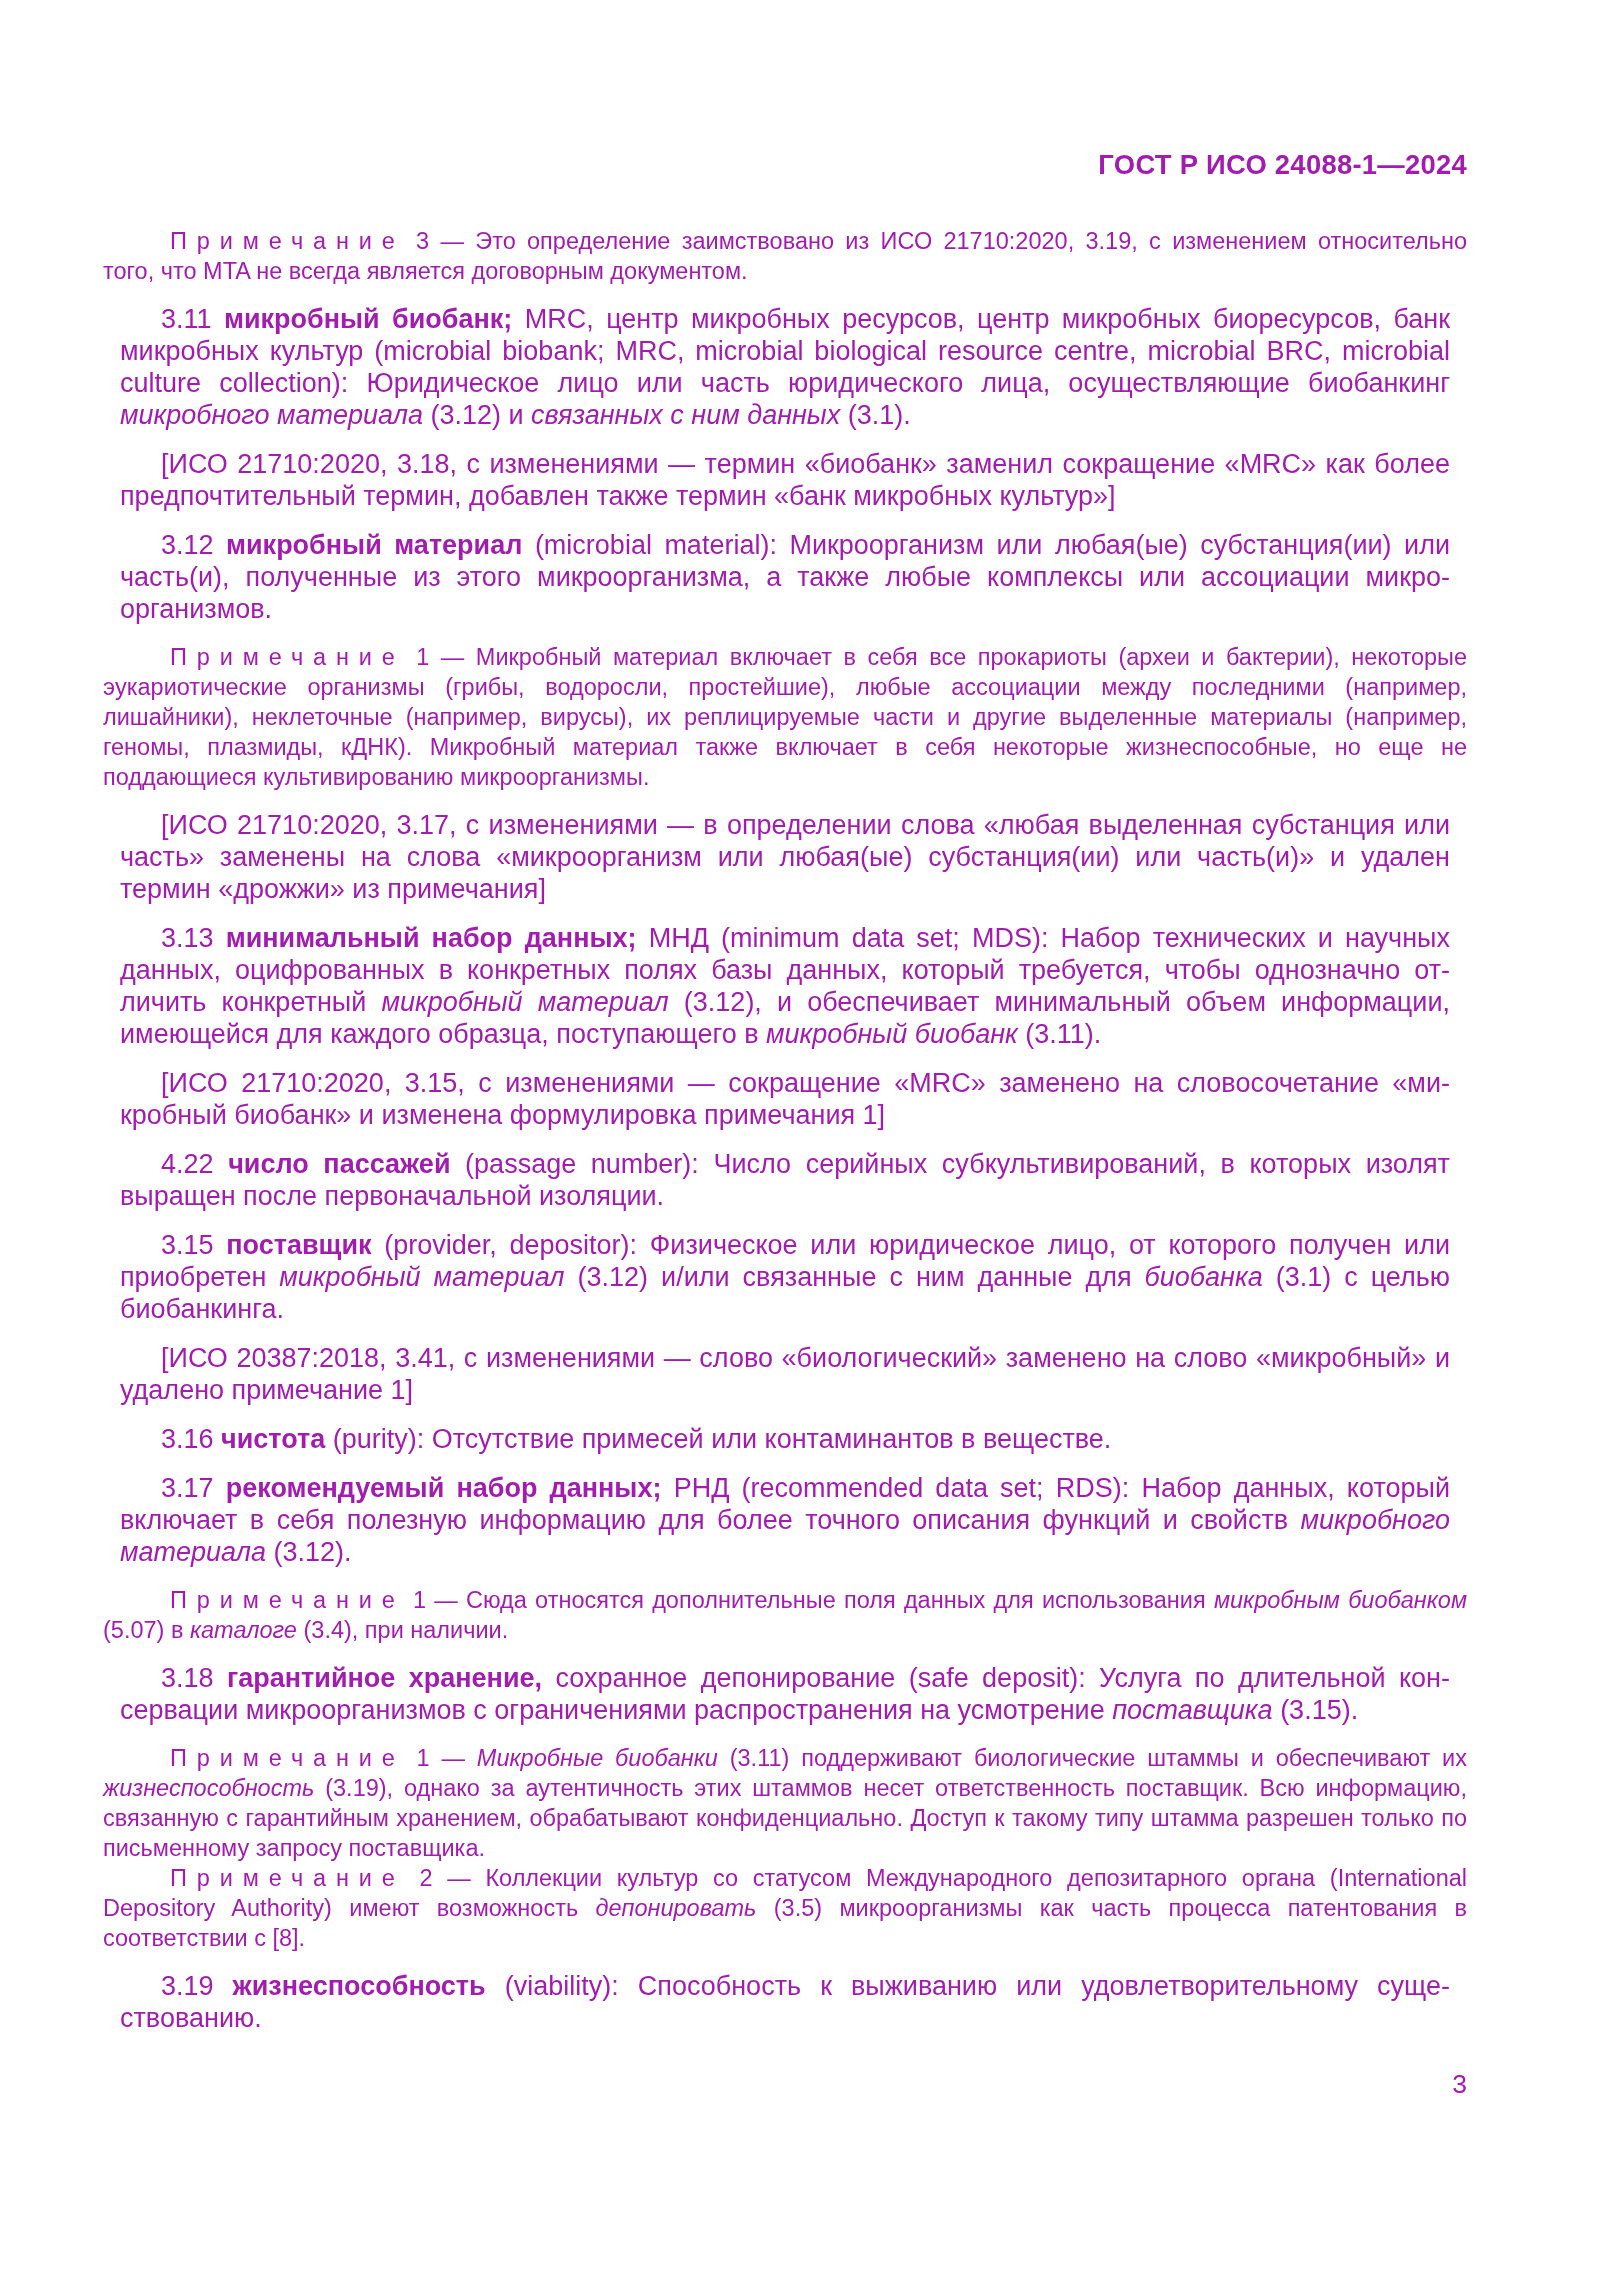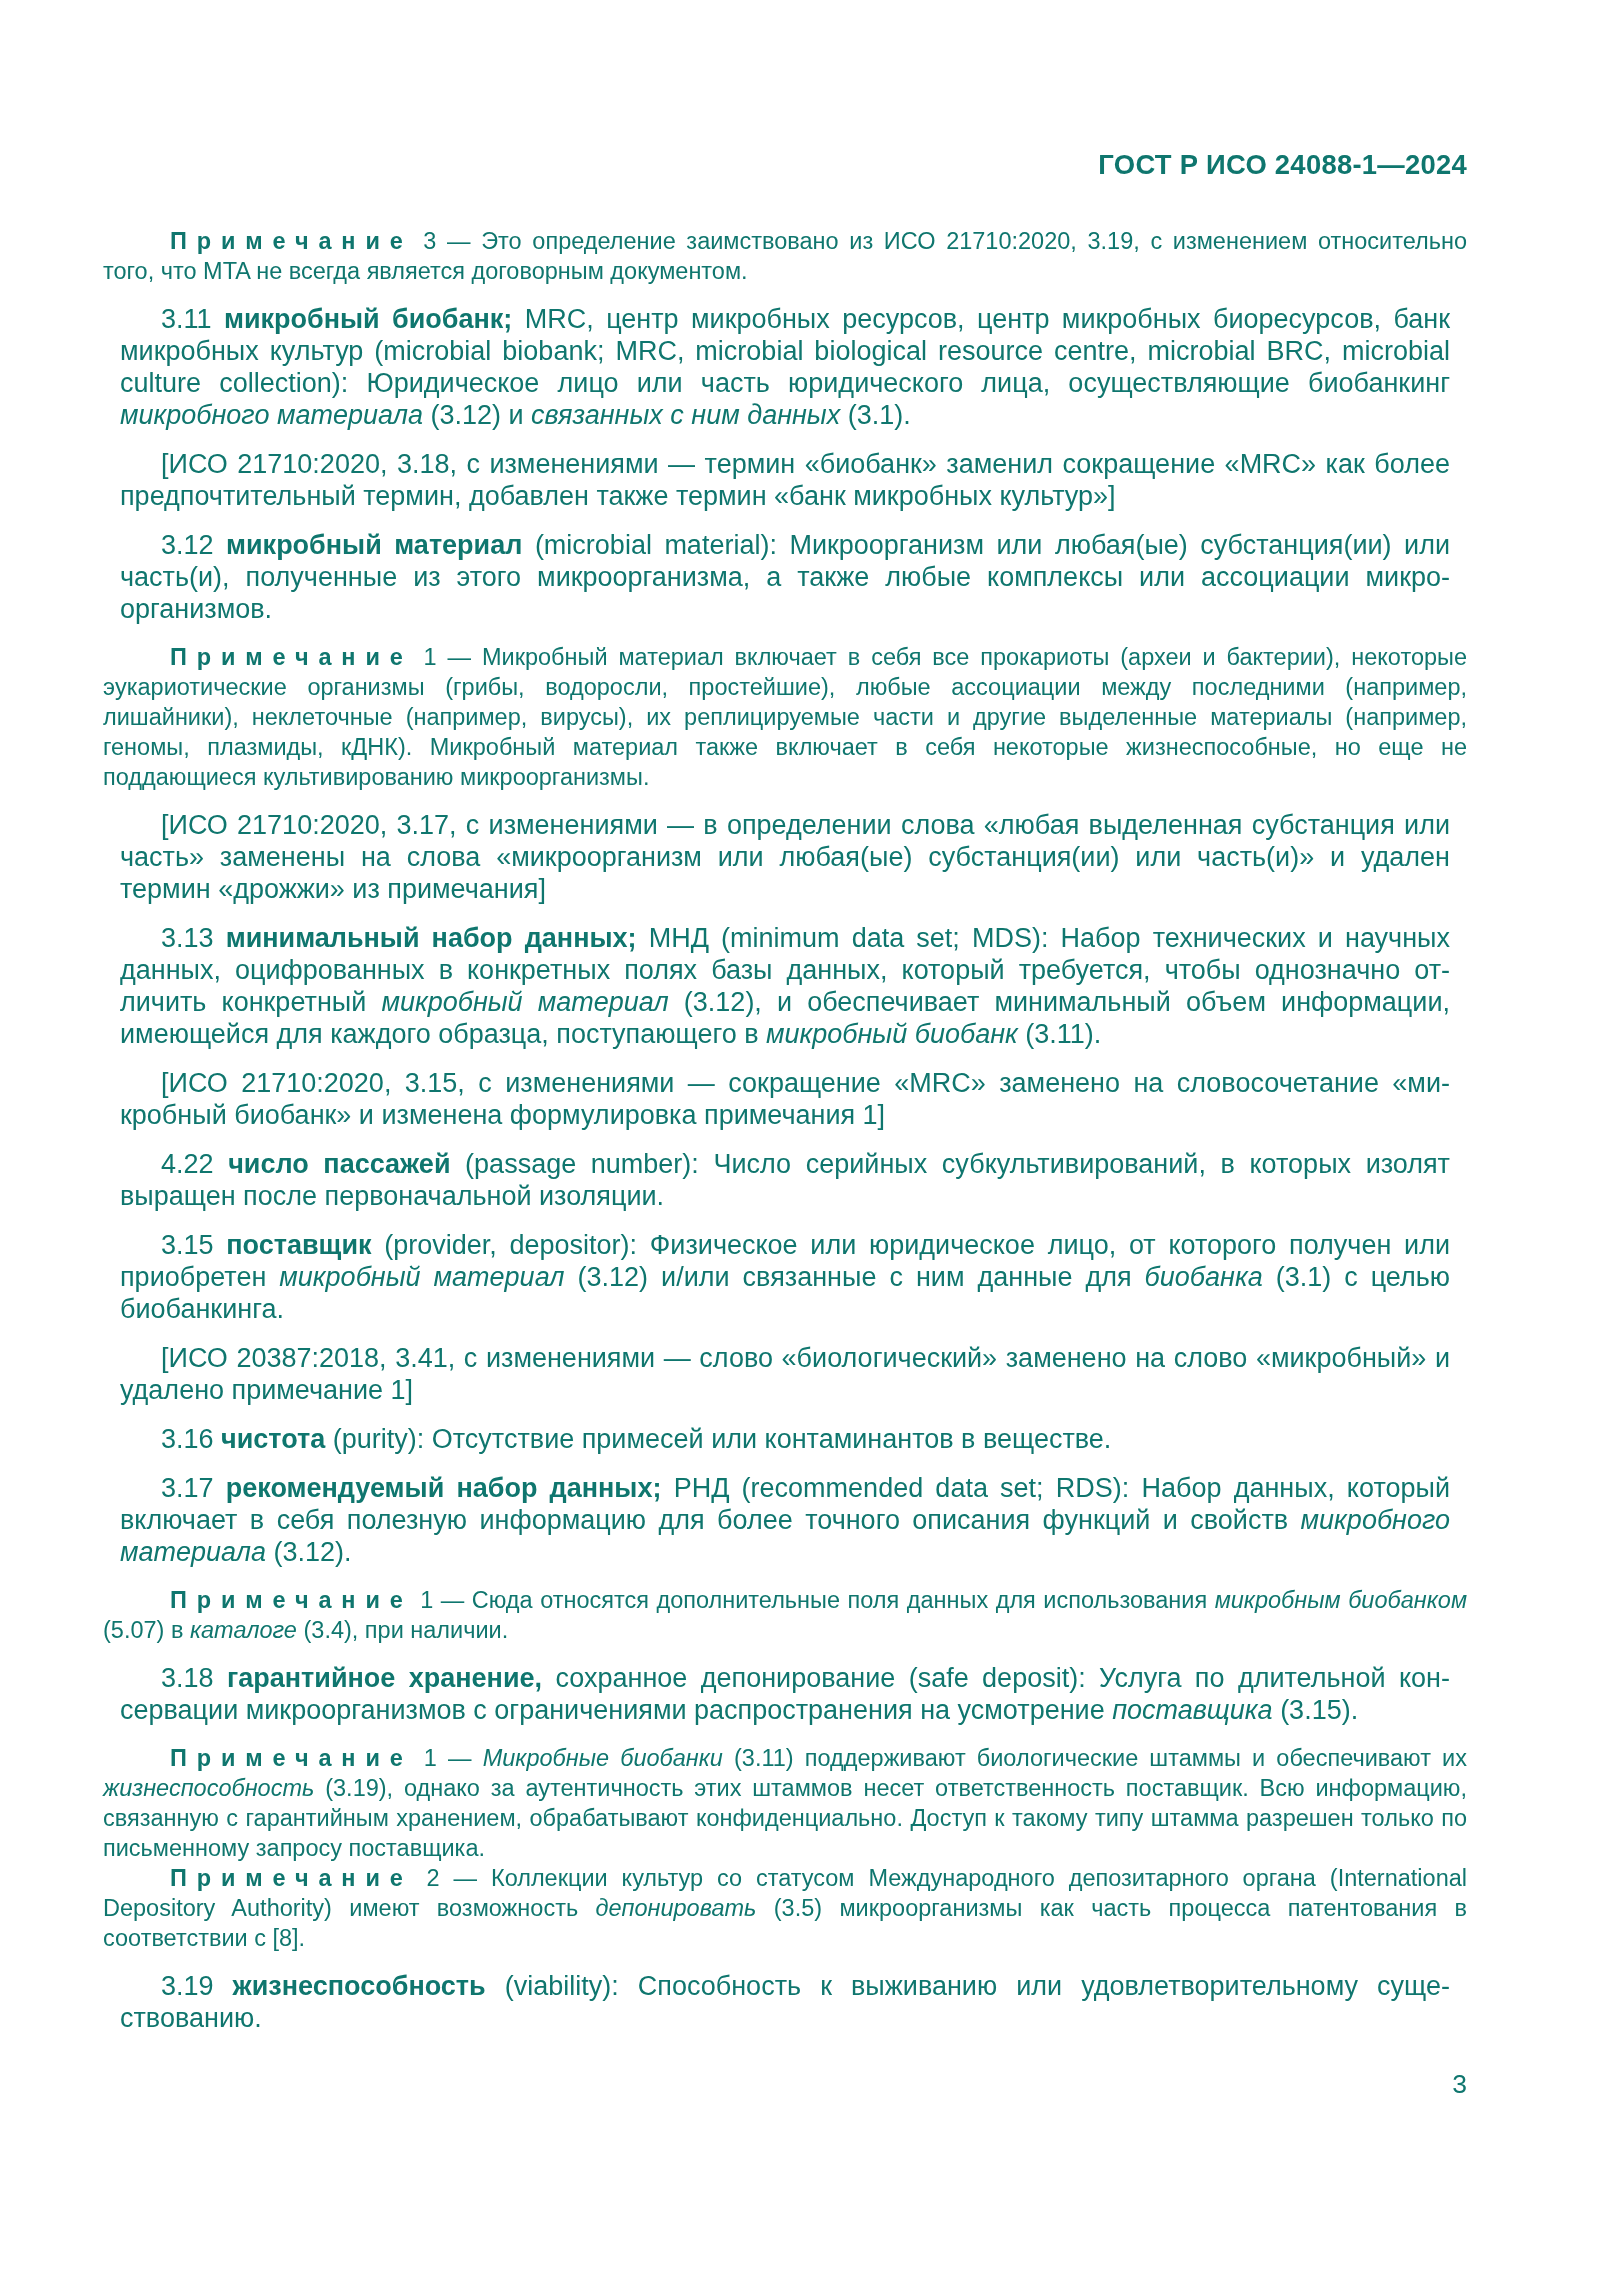--- a/index.html
+++ b/index.html
@@ -2,21 +2,21 @@
 <html><head>
 <meta charset="utf-8">
 <style>
   html, body { margin: 0; padding: 0; background: #ffffff; }
   .page {
     position: relative;
     width: 1621px;
     height: 2293px;
     background: #ffffff;
     font-family: "Liberation Sans", sans-serif;
-    color: #0f766e;
+    color: #a21caf;
     overflow: hidden;
   }
   .doc-header {
     position: absolute;
     top: 149px;
     left: 103px;
     width: 1364px;
     text-align: right;
     font-weight: 700;
     font-size: 27.4px;
@@ -41,21 +41,21 @@
   }
   p.note {
     font-size: 23.5px;
     line-height: 30px;
     text-indent: 67px;
     margin: 16.7px 0;
   }
   p.note + p.note { margin-top: -16.7px; }
   .b { font-weight: 700; }
   .i { font-style: italic; }
-  .ls { letter-spacing: 0.42em; font-weight: bold; }
+  .ls { letter-spacing: 0.42em; }
   .page-number {
     position: absolute;
     top: 2068px;
     left: 103px;
     width: 1364px;
     text-align: right;
     font-size: 26.5px;
     line-height: 32px;
   }
 </style>

